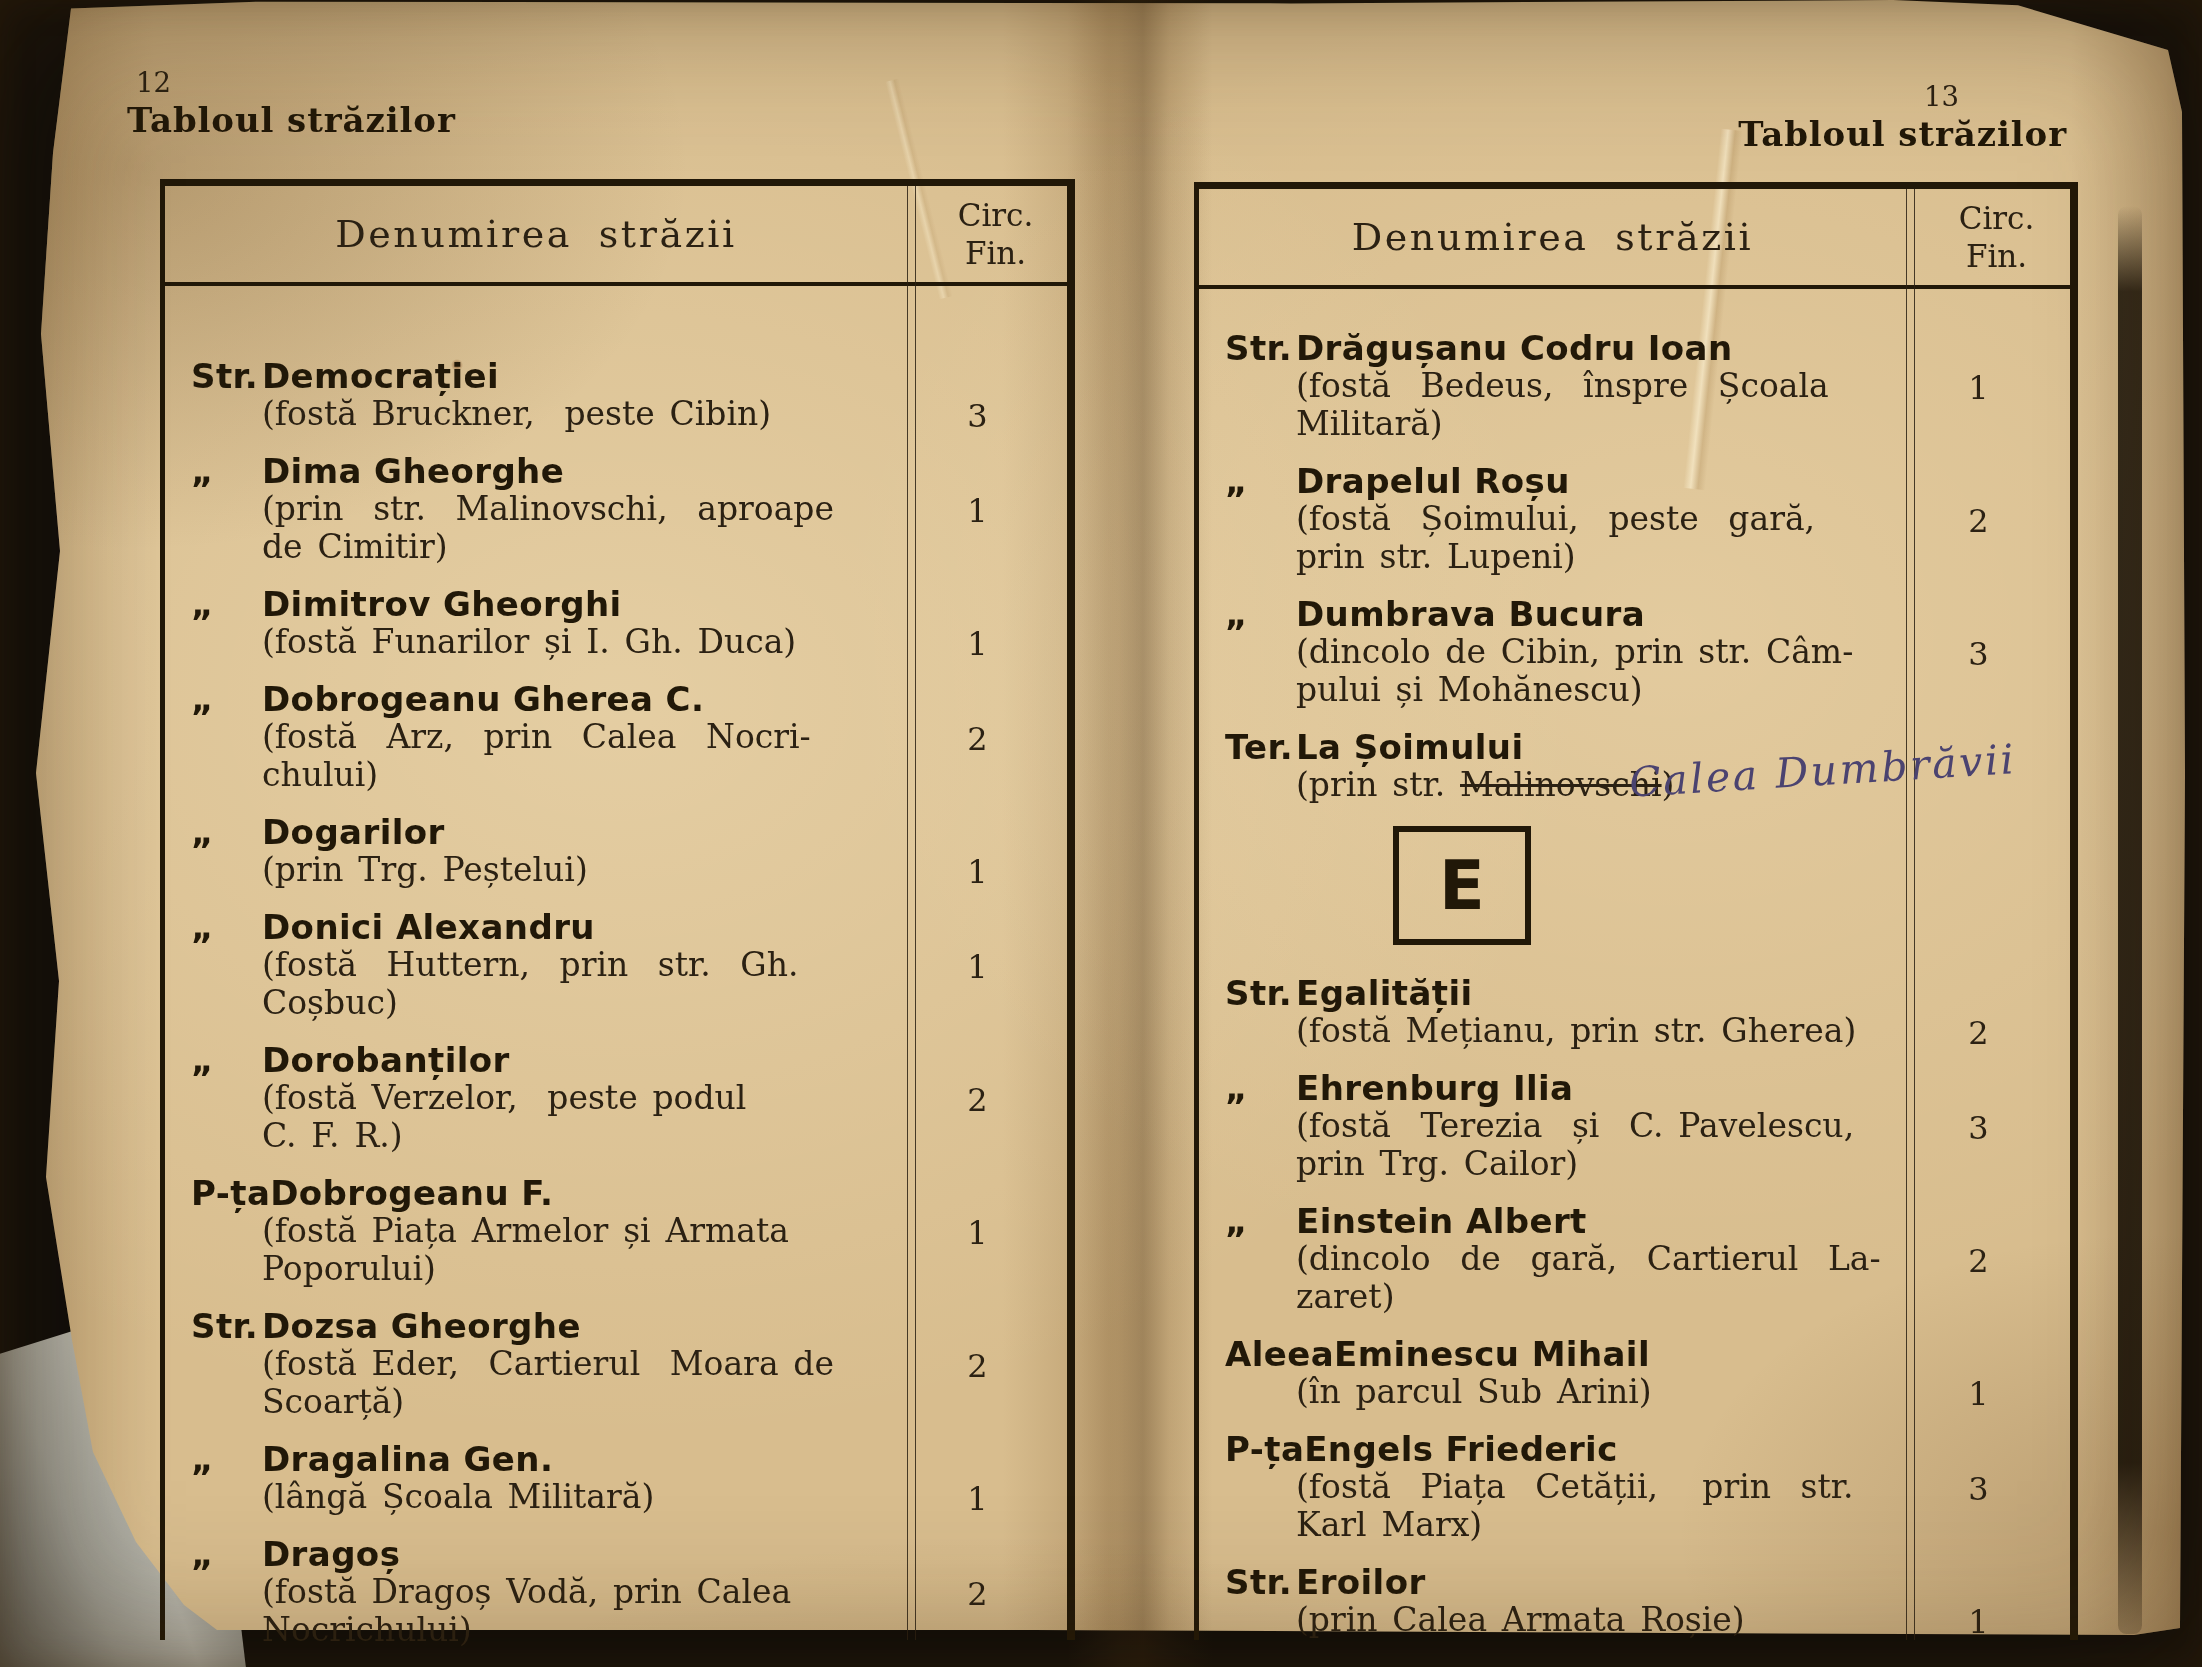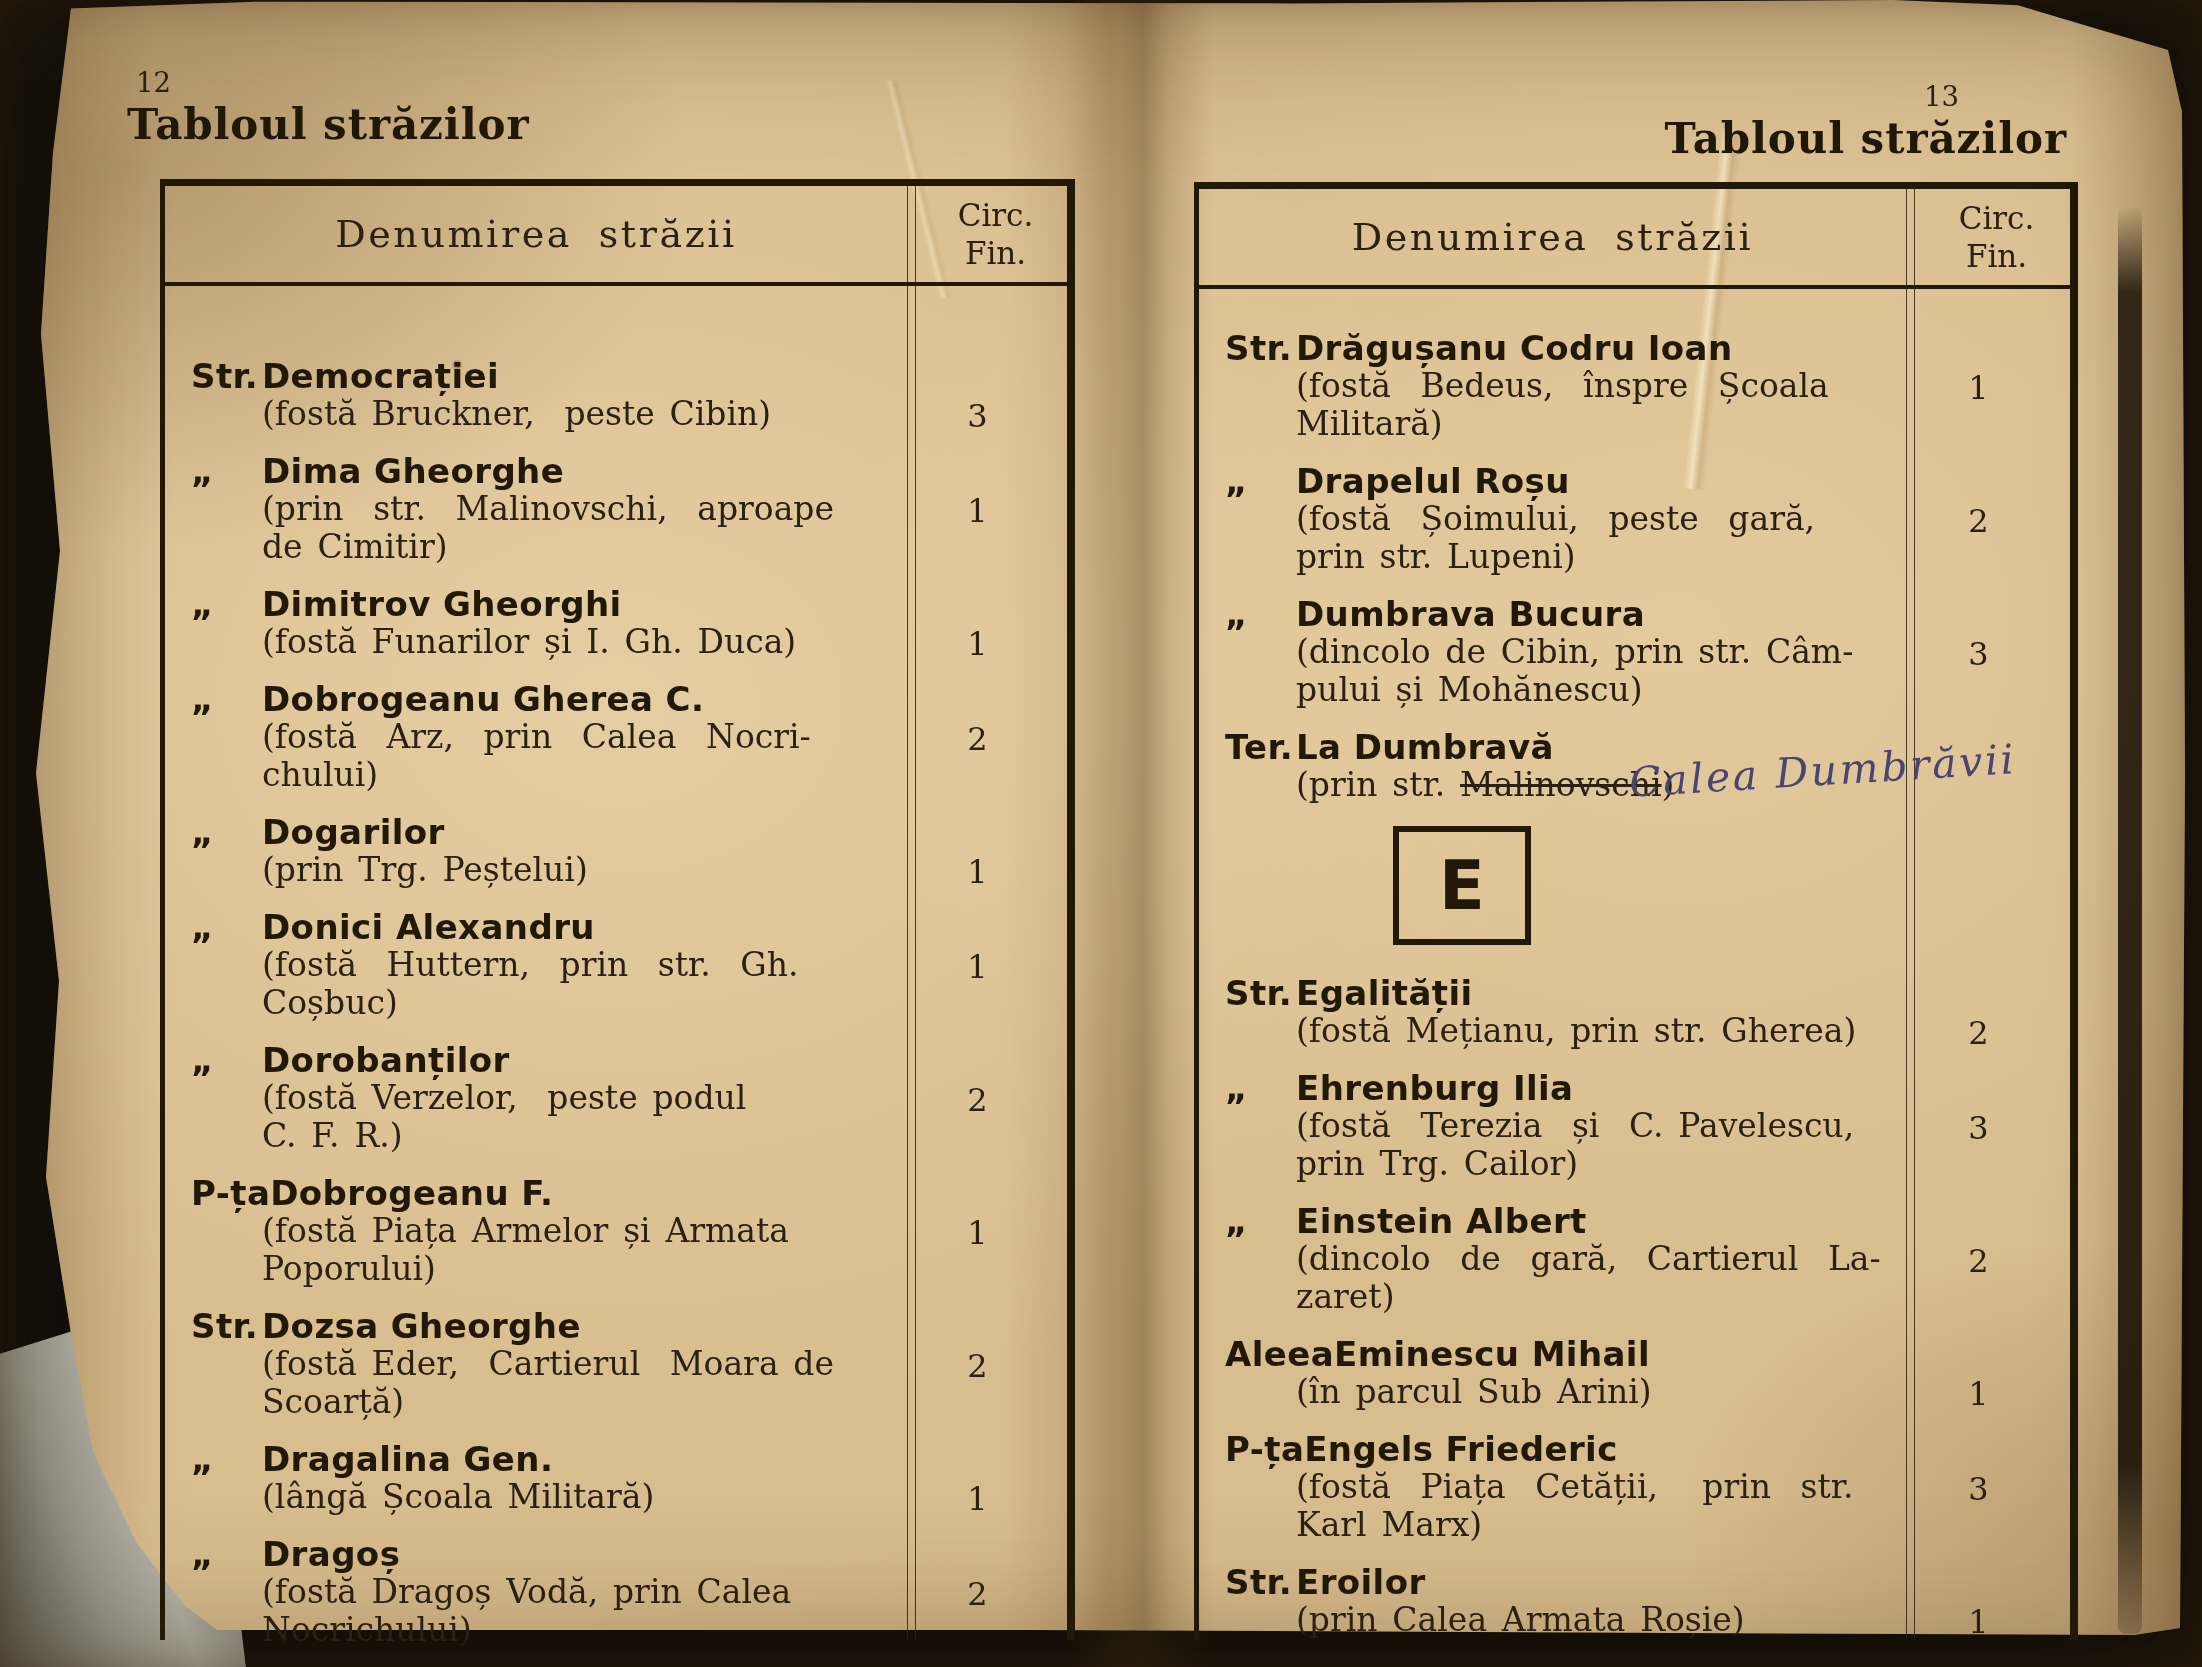--- a/index.html
+++ b/index.html
@@ -52,21 +52,21 @@
       rgba(24,17,7,.9) 88%, rgba(24,17,7,.2) 100%);
   }
   .crease{position:absolute;z-index:3;pointer-events:none;background:
     linear-gradient(90deg,transparent,rgba(255,246,218,.55),rgba(140,100,45,.18),transparent);}
   .crease.c1{left:1702px;top:129px;width:22.4px;height:361px;transform:rotate(6deg);}
   .crease.c2{left:912px;top:77px;width:13.8px;height:224px;transform:rotate(-14deg);opacity:.6;}
 
   .page-number{position:absolute;z-index:5;font:27.5px/1 "DejaVu Serif", serif;color:var(--ink);}
   #pagenum-left{left:136px;top:69px;}
   #pagenum-right{left:1924px;top:83px;}
-  .page-title{position:absolute;z-index:5;font-weight:bold;font-size:42px;letter-spacing:0.9px;
+  .page-title{position:absolute;z-index:5;font-weight:bold;font-size:34px;letter-spacing:0.9px;
     font-family:"DejaVu Serif", serif;color:var(--ink-heavy);}
   #title-left{left:127px;top:100px;}
   #title-right{right:136px;top:114px;}
 
   
   .ptable{position:absolute;z-index:5;border-top:7.7px solid var(--ink-heavy);
     border-left:5.2px solid var(--ink-heavy);border-right:8.6px solid var(--ink-heavy);}
   #table-left{left:160px;top:179px;width:902px;height:1454px;--numleft:742px;--numw:141px;}
   #table-right{left:1194px;top:182px;width:871px;height:1451px;--numleft:707px;--numw:145px;}
   .col-divider{position:absolute;top:0;bottom:0;left:var(--numleft);width:6.9px;
@@ -293,21 +293,21 @@
       <div class="desc"><span>(dincolo de Cibin, prin str. Câm-
 pului și Mohănescu)</span></div>
     </div>
 
     <div class="circ">3</div>
   </div>
 
   <div class="entry">
     <div class="entry-text">
       <div class="name-line">
-        <span class="prefix">Ter.</span><span>La Dumbravă</span>
+        <span class="prefix">Ter.</span><span>La Șoimului</span>
       </div>
       <div class="desc"><span>(prin str. </span><span class="struck">Malinovschi</span><span>)</span></div>
     </div>
     <span class="handwriting">Calea Dumbrăvii</span>
 
   </div>
 
   <div class="section-row">
     <div class="section-box">
       <span class="section-letter">E</span>

